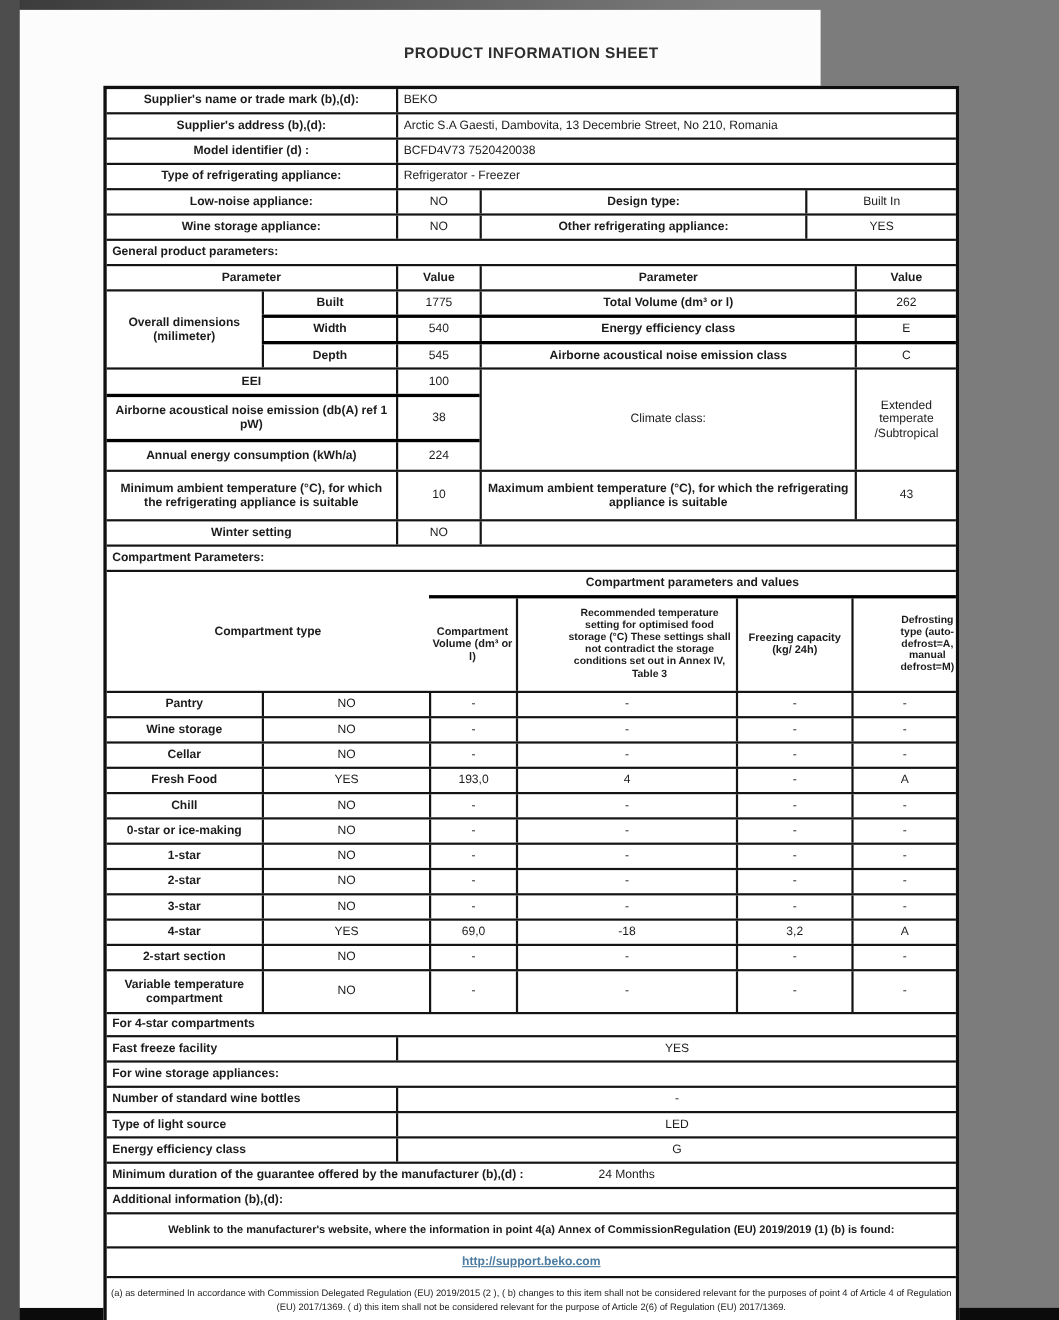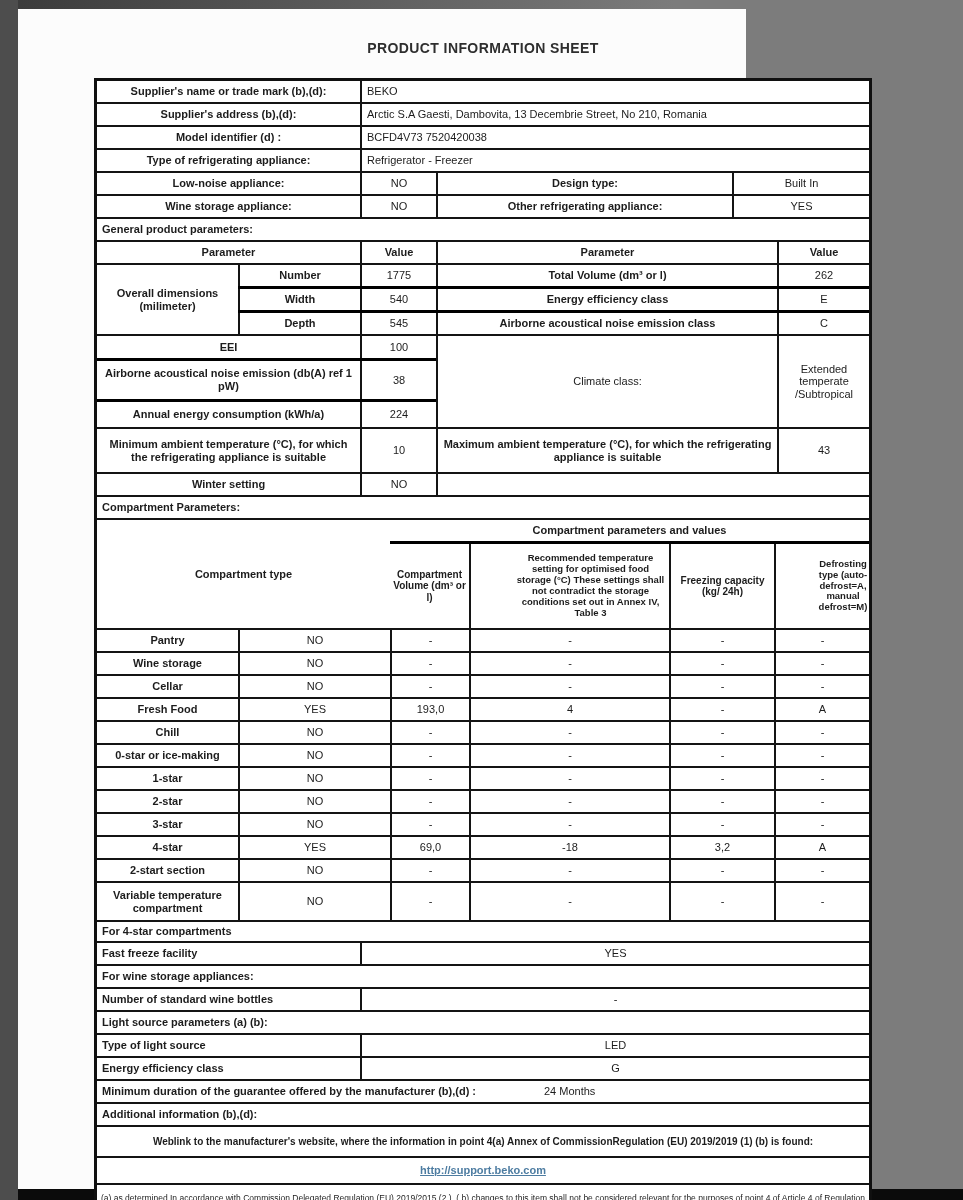--- a/index.html
+++ b/index.html
@@ -88,21 +88,21 @@
         <div class="c nb w263 b">Parameter</div>
         <div class="c w76 b">Value</div>
         <div class="c w341 b">Parameter</div>
         <div class="c w92 b">Value</div>
       </div>
 
       <div class="t-row">
         <div class="c nb w141 b">Overall dimensions (milimeter)</div>
         <div class="stack wfull">
           <div class="s-row first h21">
-            <div class="c w122 b">Number</div>
+            <div class="c w122 b">Built</div>
             <div class="c w76">1775</div>
             <div class="c w341 b">Total Volume (dm³ or l)</div>
             <div class="c w92">262</div>
           </div>
           <div class="s-row h21">
             <div class="c w122 b">Width</div>
             <div class="c w76">540</div>
             <div class="c w341 b">Energy efficiency class</div>
             <div class="c w92">E</div>
           </div>
@@ -271,23 +271,20 @@
         <div class="c w509">YES</div>
       </div>
       <div class="t-row h21">
         <div class="c nb wfull left sec">For wine storage appliances:</div>
       </div>
       <div class="t-row h21">
         <div class="c nb w263 left b">Number of standard wine bottles</div>
         <div class="c w509">-</div>
       </div>
       <div class="t-row h21">
-        <div class="c nb wfull left sec">Light source parameters (a) (b):</div>
-      </div>
-      <div class="t-row h21">
         <div class="c nb w263 left b">Type of light source</div>
         <div class="c w509">LED</div>
       </div>
       <div class="t-row h21">
         <div class="c nb w263 left b">Energy efficiency class</div>
         <div class="c w509">G</div>
       </div>
       <div class="t-row h21">
         <div class="c nb wfull left rel">
           <span class="b">Minimum duration of the  guarantee offered  by the  manufacturer (b),(d) :</span>

